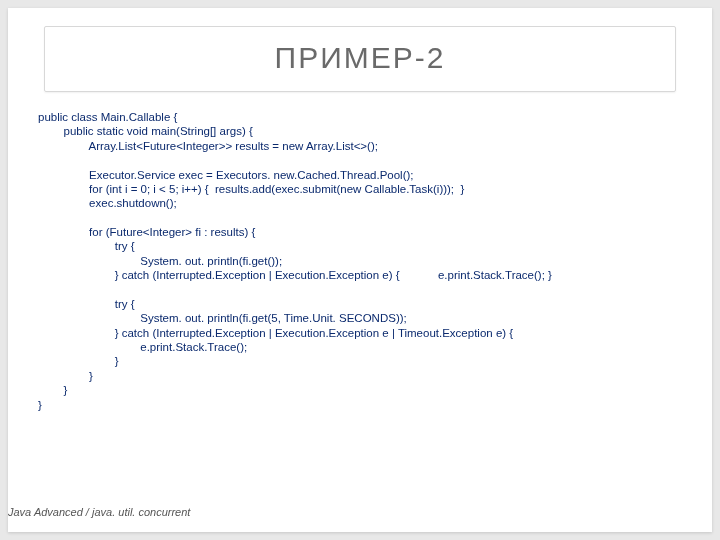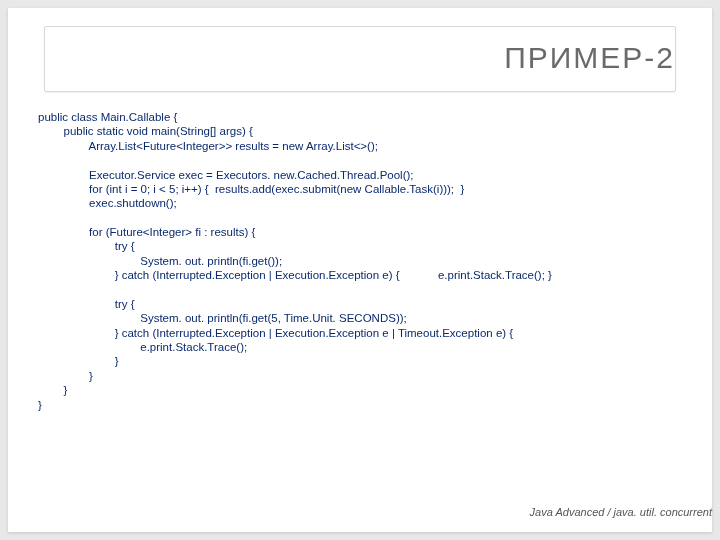--- a/index.html
+++ b/index.html
@@ -22,39 +22,39 @@
     padding: 18px 30px 16px 30px;
   }
   .title-box {
     border: 1px solid #d8d8d8;
     border-radius: 2px;
     padding: 14px 0 16px 0;
     margin: 0 6px 18px 6px;
     box-shadow: 0 1px 2px rgba(0,0,0,0.06);
   }
   .title {
-    text-align: right;
+    text-align: center;
     font-size: 30px;
     letter-spacing: 2px;
     color: #6a6a6a;
     font-weight: 400;
   }
   .code {
     font-family: Arial, Helvetica, sans-serif;
     font-size: 11.5px;
     line-height: 1.25;
     color: #0b2a6e;
     white-space: pre;
   }
   .footer {
     position: absolute;
     bottom: 14px;
     left: 0;
     right: 0;
-    text-align: right;
+    text-align: left;
     font-size: 11px;
     color: #555;
     font-style: italic;
   }
 </style>
 </head>
 <body>
 
 <div class="slide">
   <div class="title-box">

